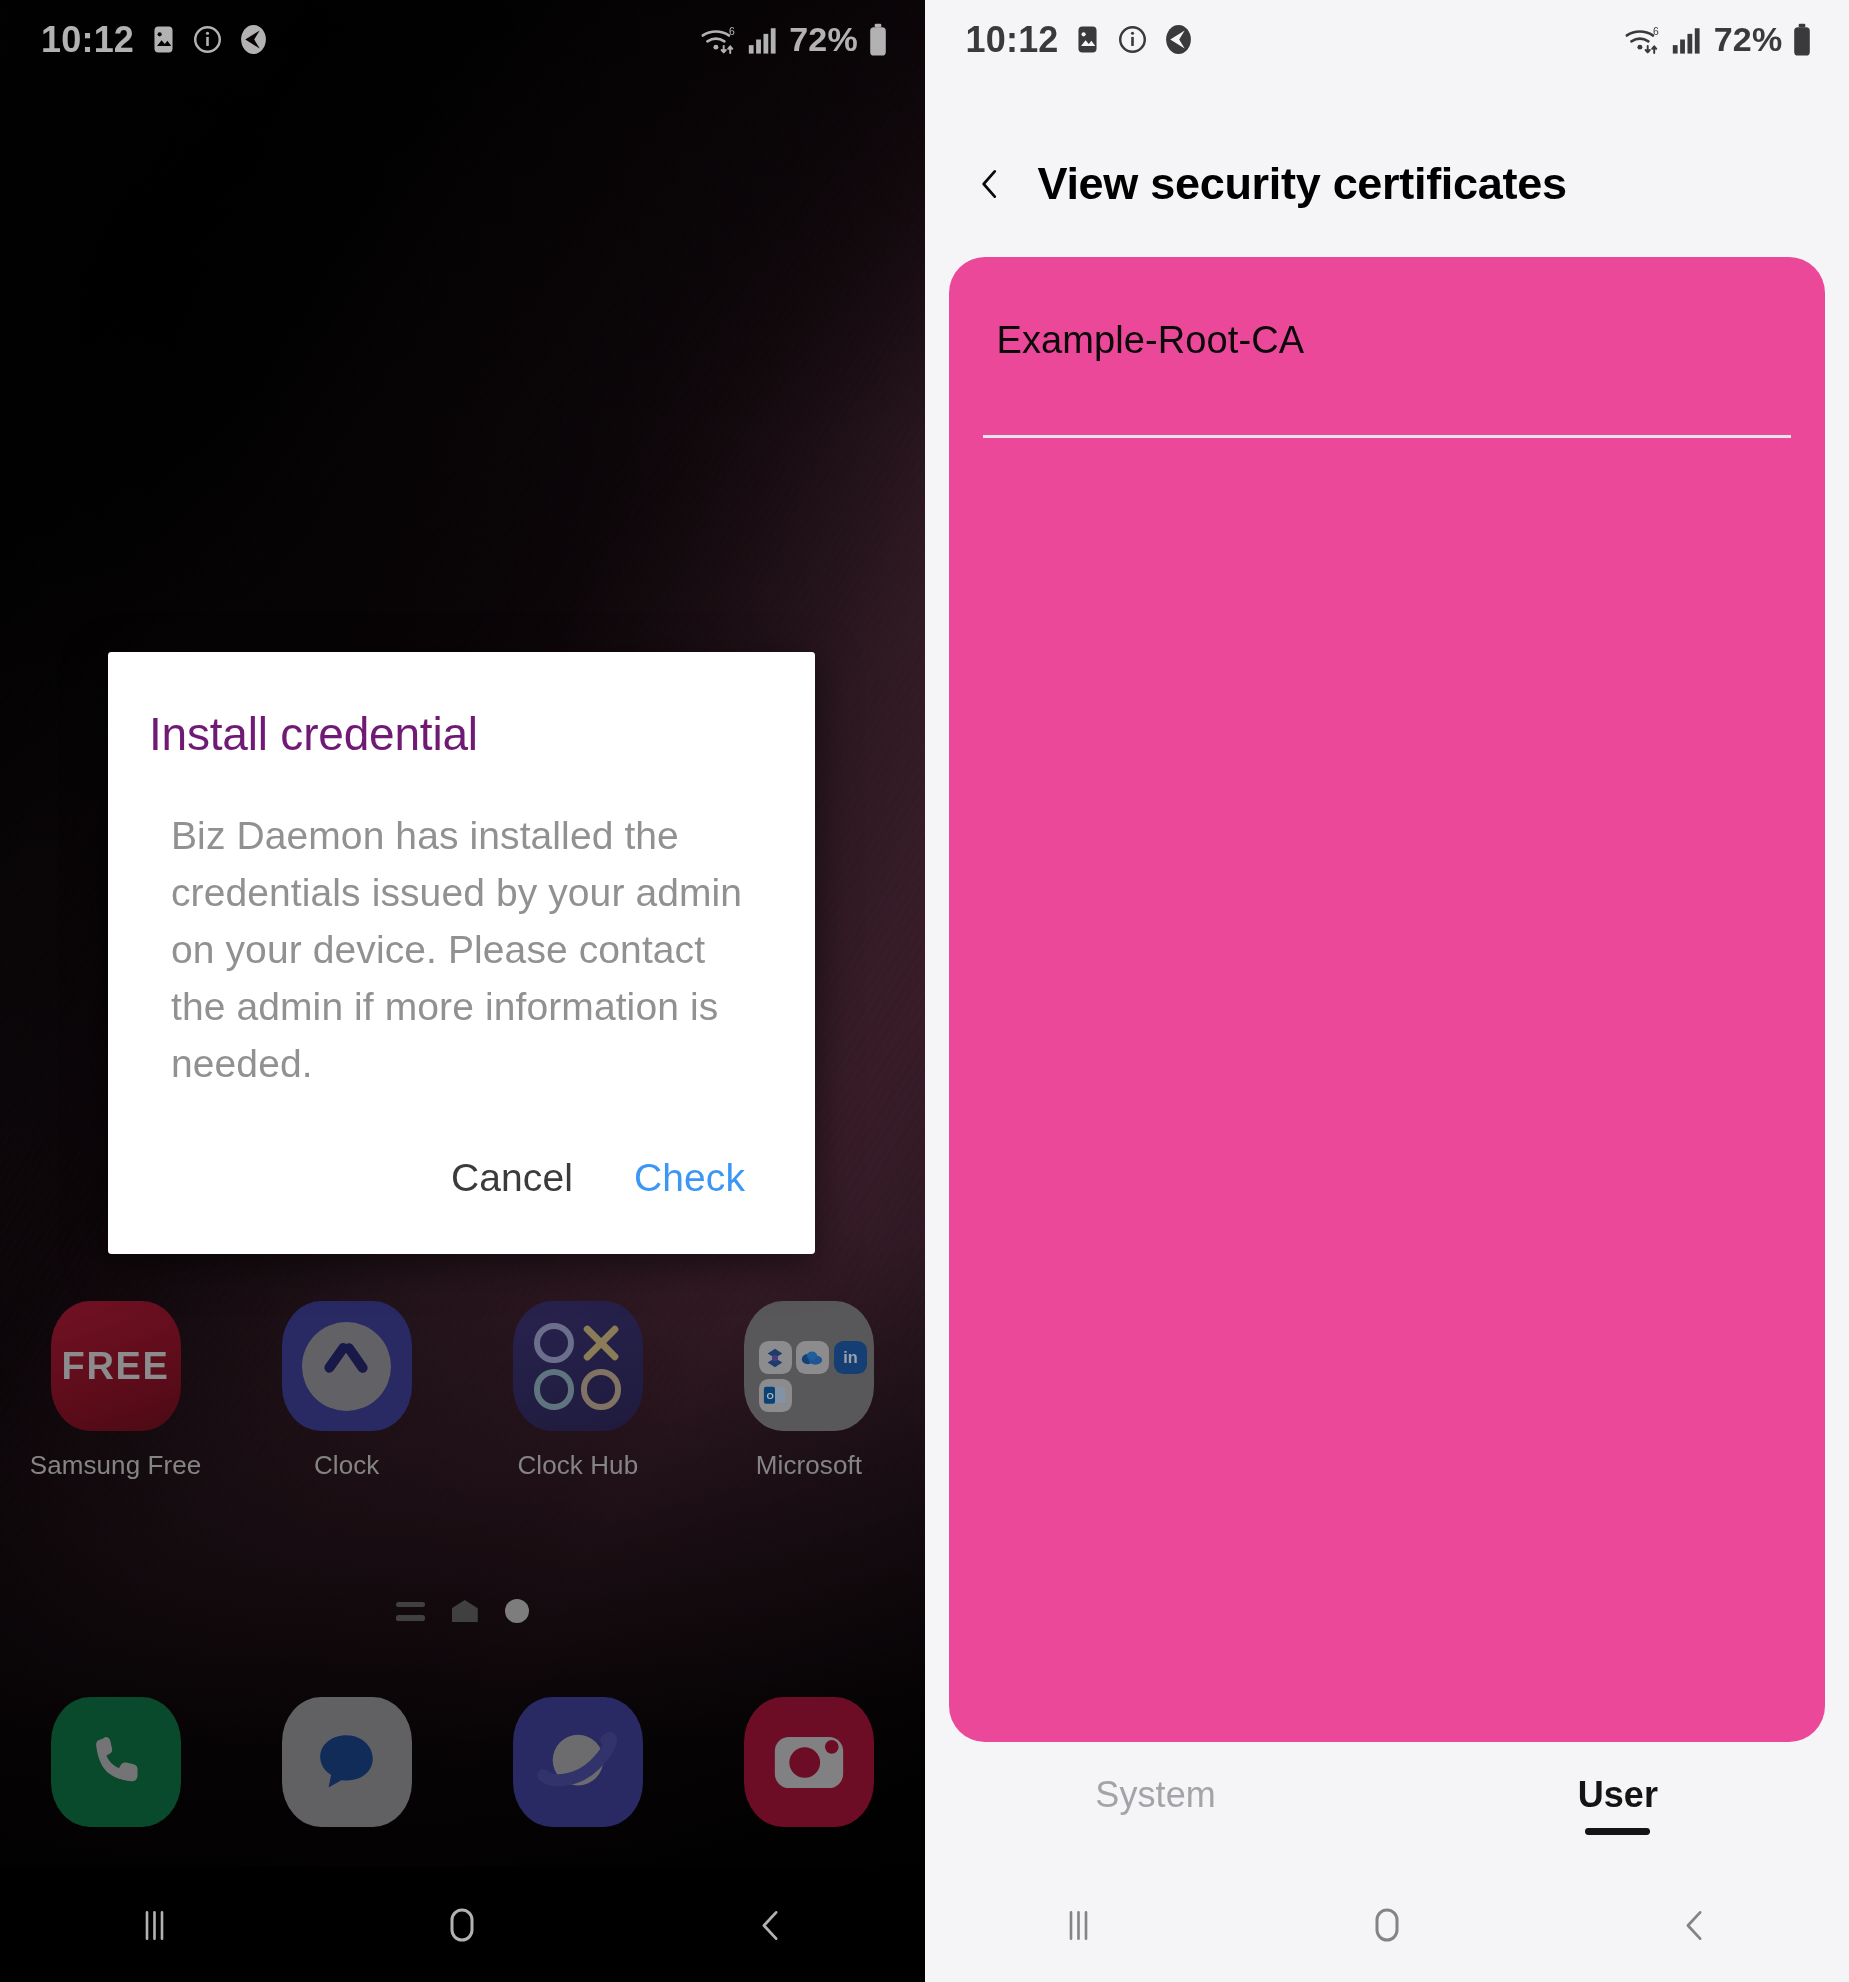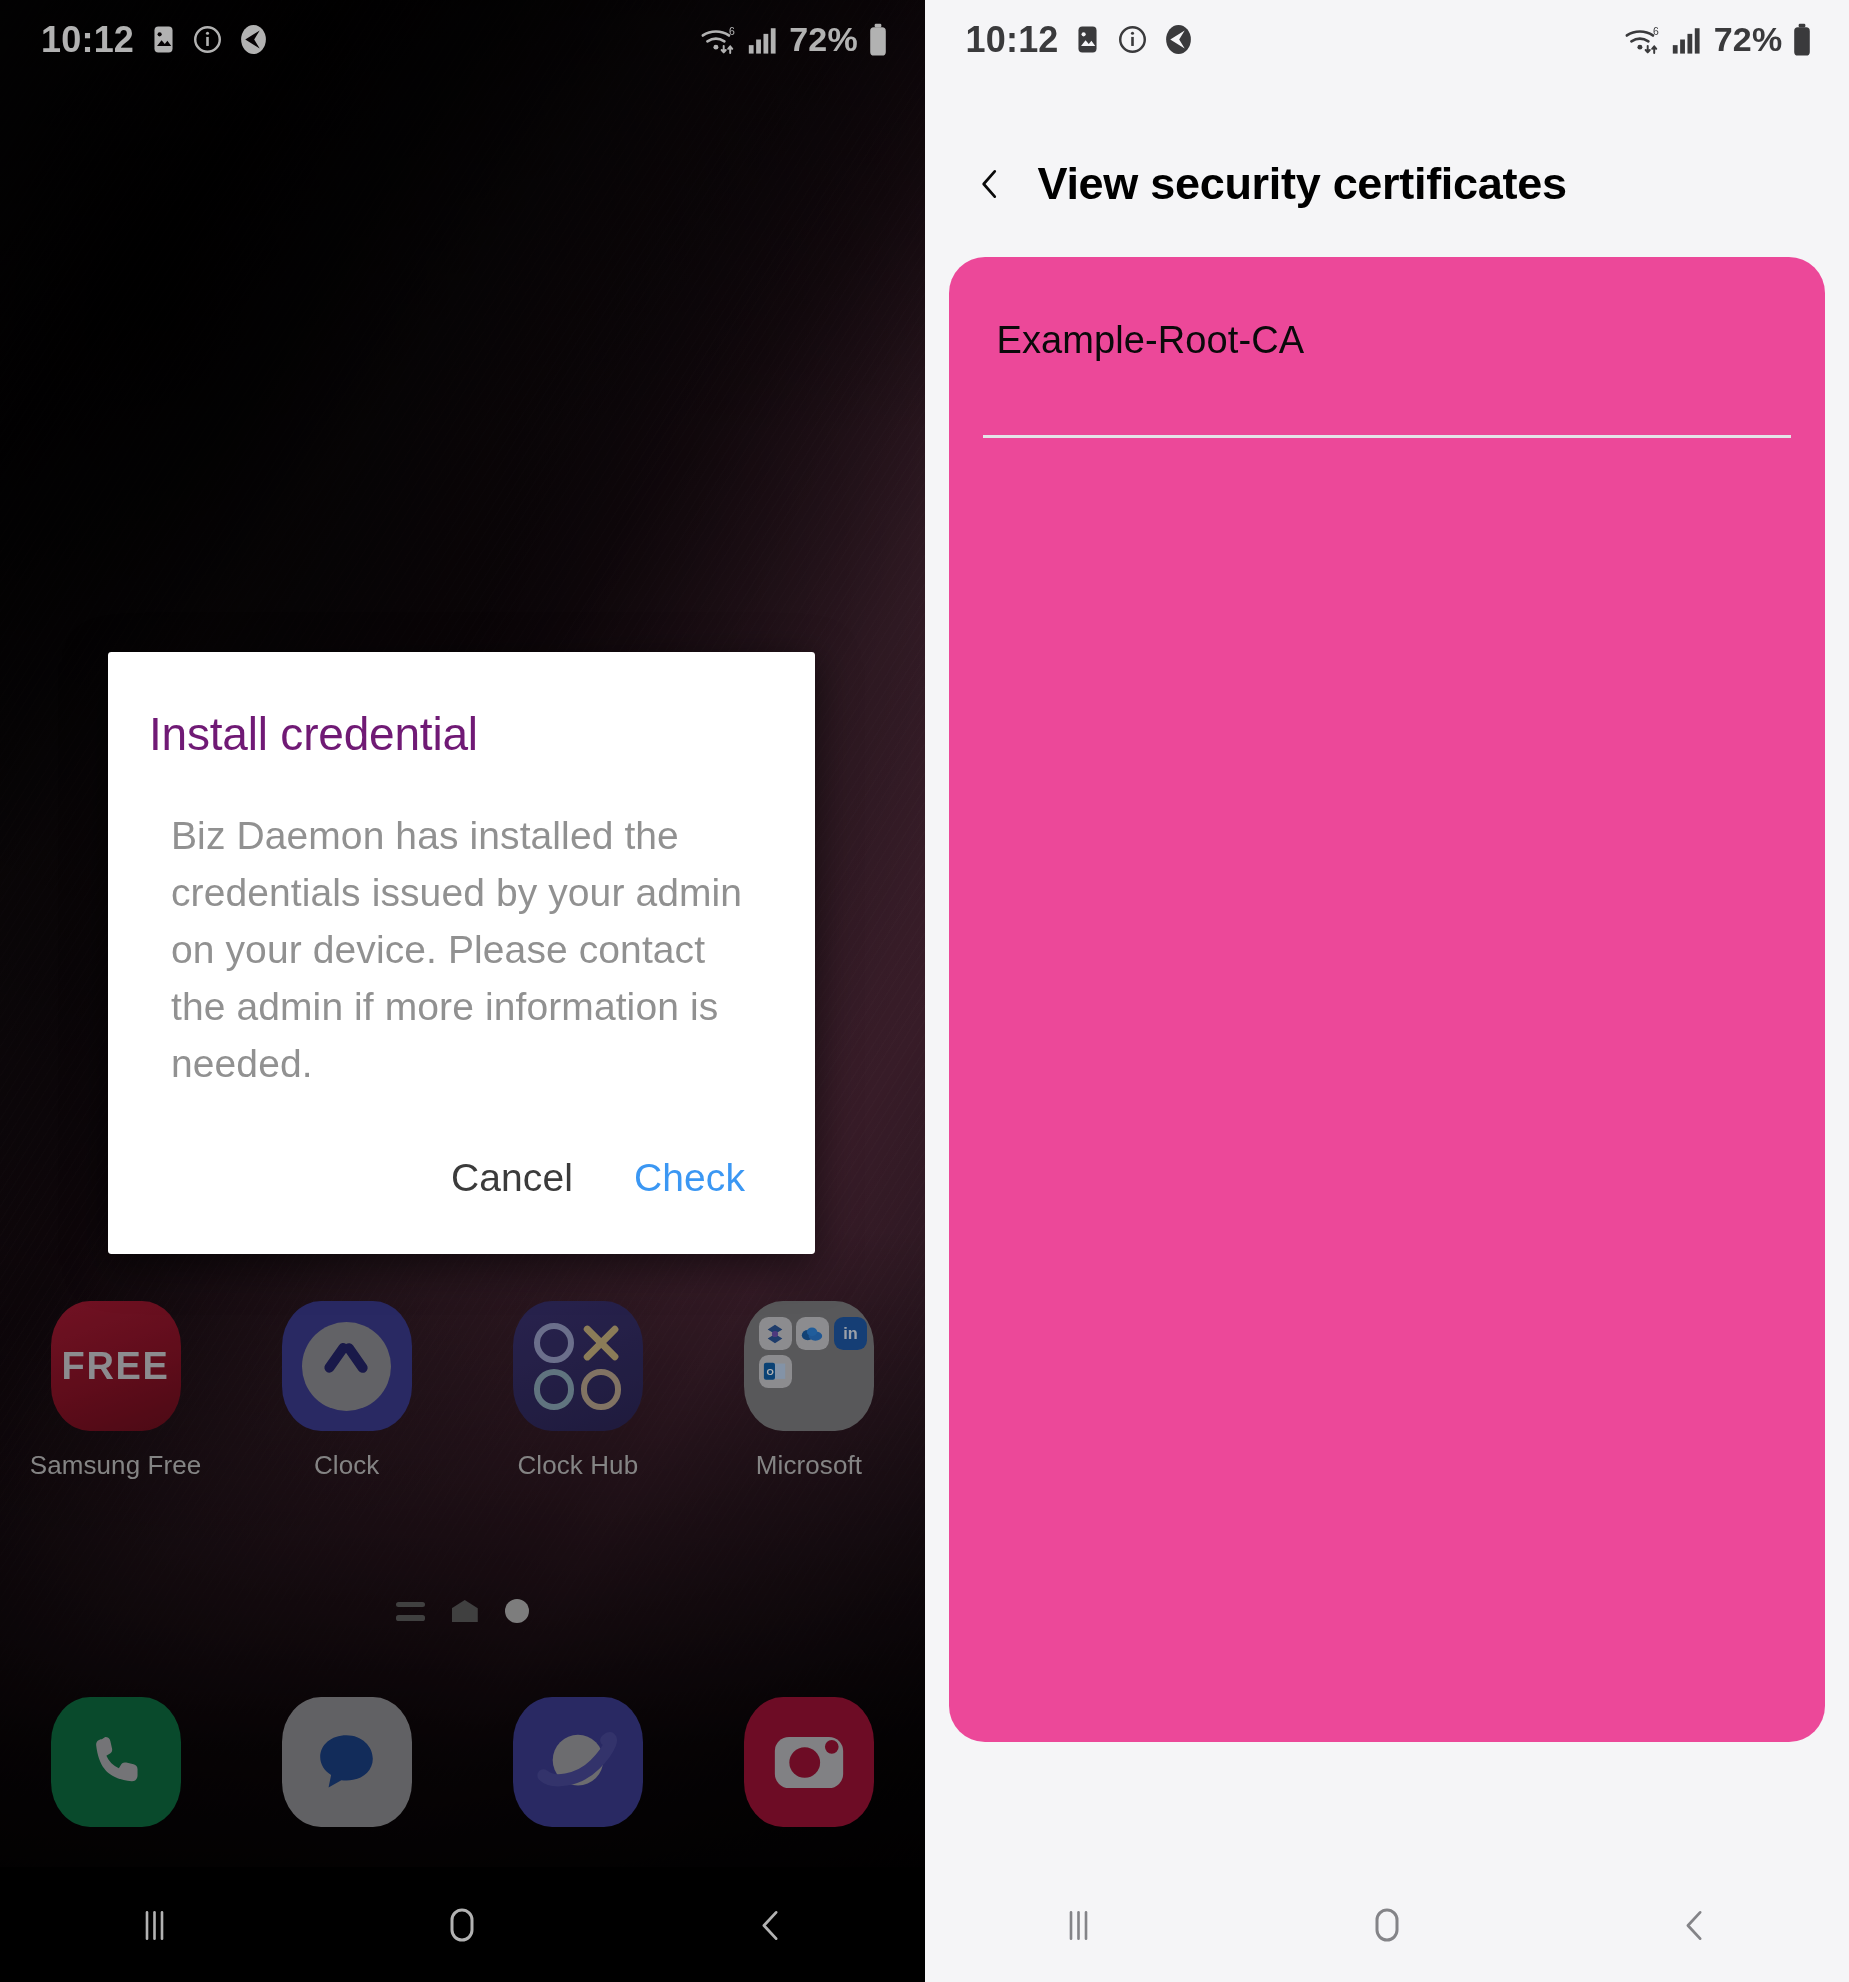--- a/index.html
+++ b/index.html
@@ -78,21 +78,21 @@
   .gh-x{ position:relative; }
   .gh-x::before,.gh-x::after{ content:""; position:absolute; left:50%; top:50%;
     width:6.8px; height:46px; background:#c8b27e; border-radius:3.4px; }
   .gh-x::before{ transform:translate(-50%,-50%) rotate(45deg); }
   .gh-x::after{ transform:translate(-50%,-50%) rotate(-45deg); }
 
   .ico-ms{ background:#7f7f82; }
   .ms-grid{ width:104px; height:104px; position:relative; }
   .ms-tile{ position:absolute; width:33px; height:33px; border-radius:9.4px;
     background:#c9c9cd; display:flex; align-items:center; justify-content:center;
-    font-size:16.3px; font-weight:700; color:#1f5aa8; overflow:hidden; }
+    font-size:16.3px; font-weight:700; color:#1f5aa8; overflow:hidden;margin-top:24px; }
   .ms-tile.t1{ left:1.7px; top:3.4px; }
   .ms-tile.t2{ left:39px; top:3.4px; }
   .ms-tile.t3{ left:77px; top:3.4px; background:#1f5aa8; color:#dfe6f2; }
   .ms-tile.t4{ left:1.7px; top:41px; }
 
   
   .page-ind{ position:absolute; top:1599px; left:0; right:0; display:flex;
     justify-content:center; align-items:center; gap:27px; z-index:4; }
   .pi-lines{ width:29px; height:19px; display:flex; flex-direction:column;
     justify-content:space-between; }
@@ -398,20 +398,30 @@
       <span class="r-title">View security certificates</span>
     </div>
 
     <div class="card">
       <div class="cert-row">
         <div class="cert-name">Example-Root-CA</div>
       </div>
       <div class="divider"></div>
     </div>
 
+    <div class="tabbar">
+      <div class="tab inactive">
+        <span class="tab-label">System</span>
+        <span class="tab-underline"></span>
+      </div>
+      <div class="tab active">
+        <span class="tab-label">User</span>
+        <span class="tab-underline"></span>
+      </div>
+    </div>
 
     <div class="navbar">
       <div class="nav-btn">
         <svg width="45" height="45" viewBox="0 0 24 24">
             <g stroke="#848488" stroke-width="1.4" stroke-linecap="round">
               <line x1="8" y1="5" x2="8" y2="19"></line>
               <line x1="12" y1="5" x2="12" y2="19"></line>
               <line x1="16" y1="5" x2="16" y2="19"></line>
             </g>
           </svg>

